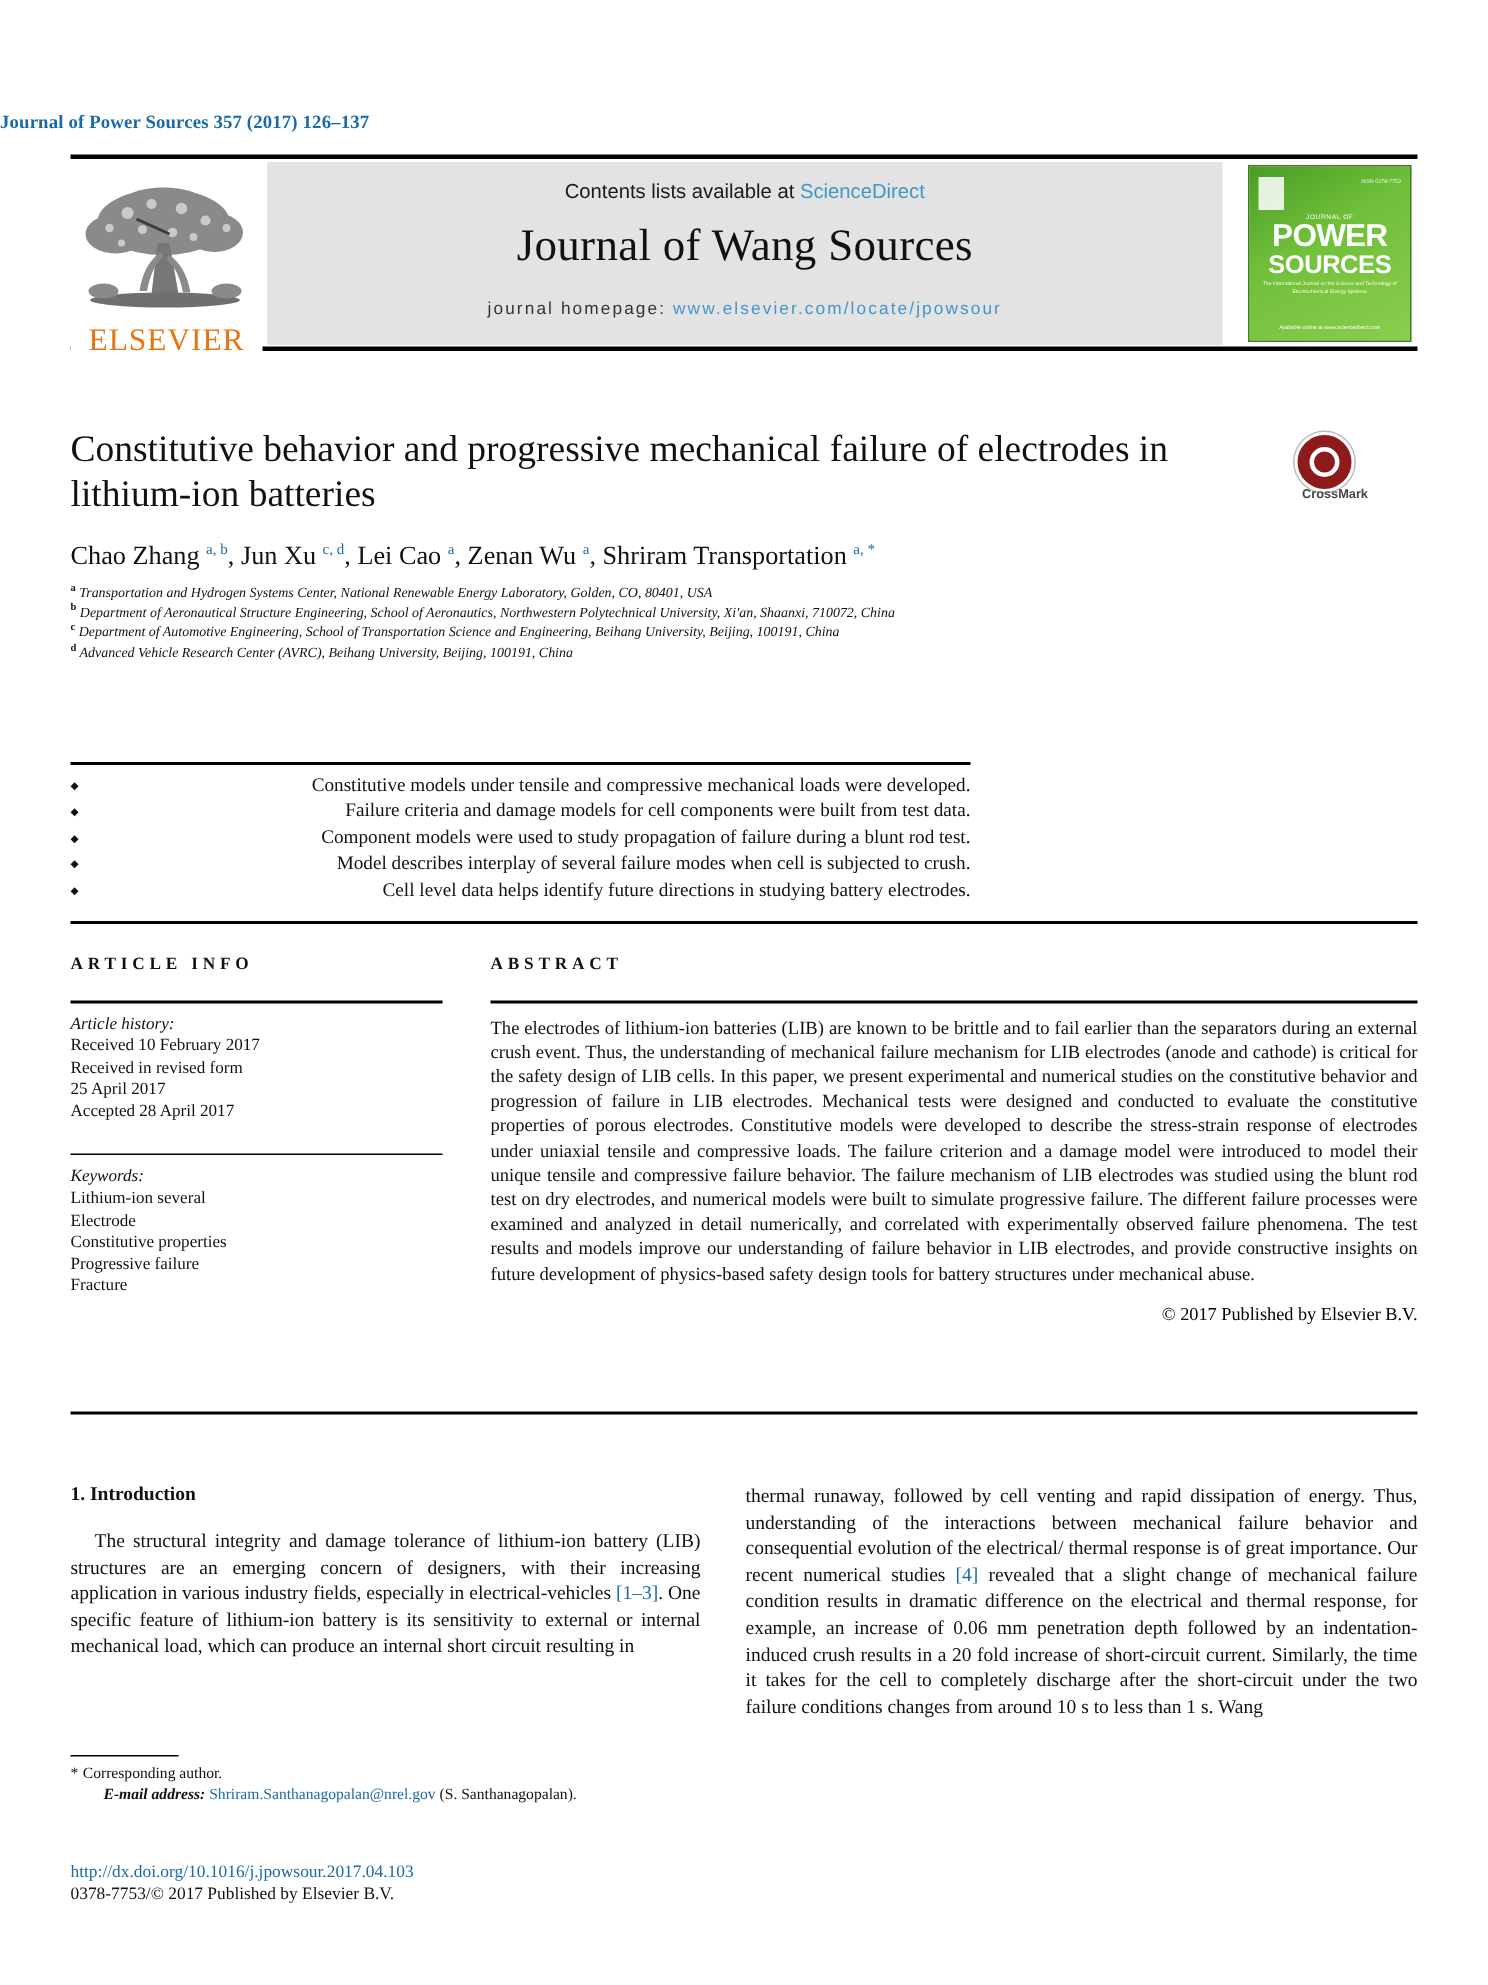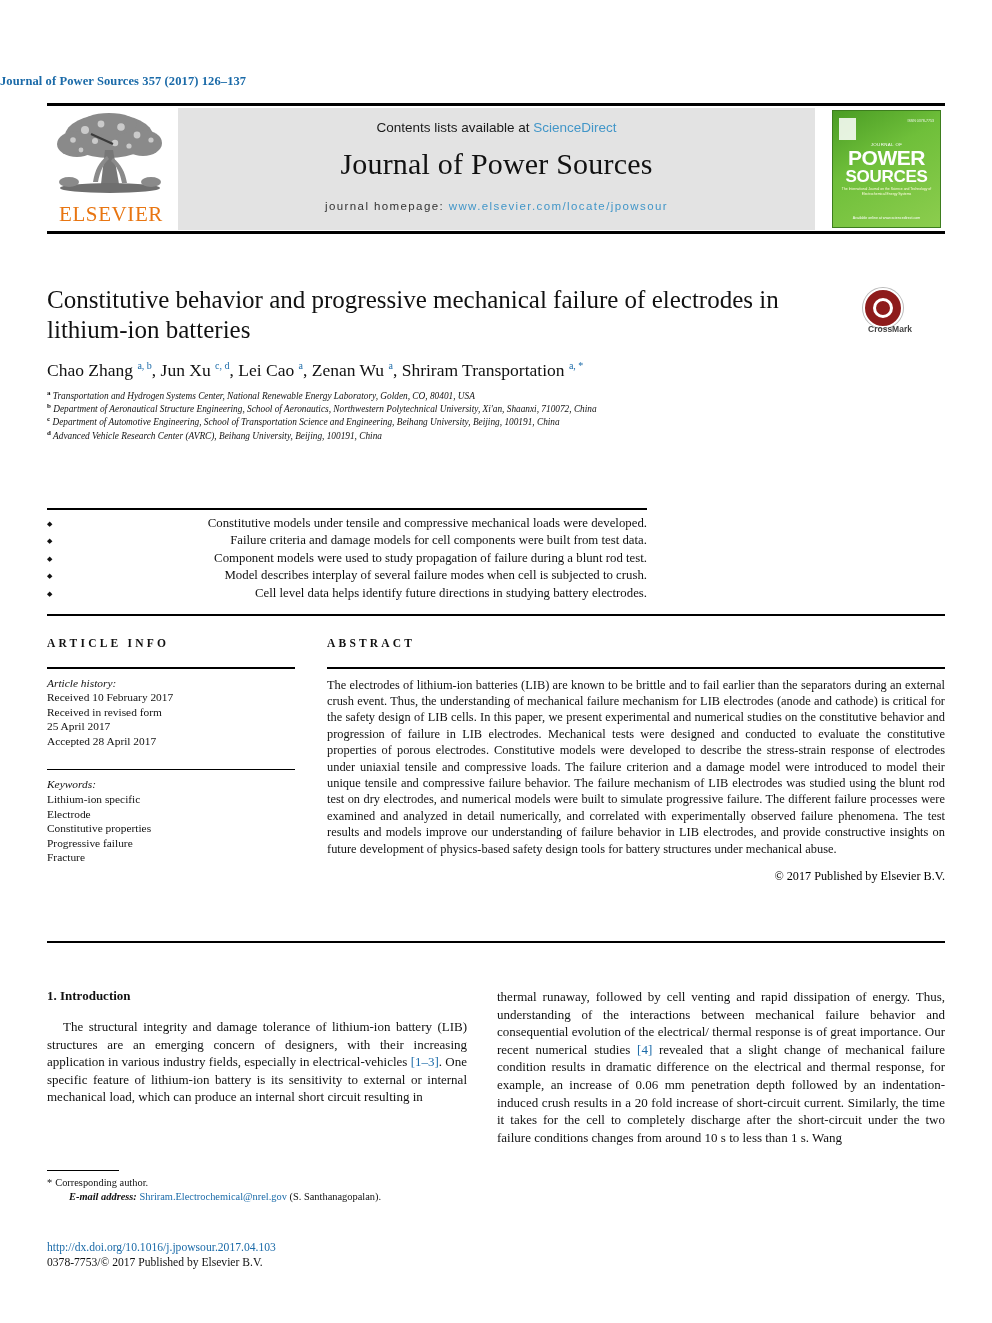--- a/index.html
+++ b/index.html
@@ -52,21 +52,21 @@
   .masthead-rule-bottom {
     position: absolute;
     left: 0; top: 128px;
     width: 898px;
     height: 3px;
     background: #000;
   }
   .elsevier-logo {
     position: absolute;
     left: 0;
-    top: 5px;
+    top: 17px;
     width: 128px;
     height: 122px;
     background: #fff;
     overflow: hidden;
   }
   .elsevier-tree {
     position: absolute;
     left: 4px; top: 2px;
     width: 120px; height: 92px;
   }
@@ -505,21 +505,21 @@
         </g>
         <path d="M40 24 L62 34" stroke="#3b3b3b" stroke-width="2" fill="none"></path>
       </svg>
       <div class="elsevier-word">ELSEVIER</div>
     </div>
 
     <div class="journal-band">
       <div class="contents-line">
         <span>Contents lists available at </span><a href="#">ScienceDirect</a>
       </div>
-      <div class="journal-title-big">Journal of Power Sources</div>
+      <div class="journal-title-big">Journal of Wang Sources</div>
       <div class="homepage-line">
         <span>journal homepage: </span><span class="url">www.elsevier.com/locate/jpowsour</span>
       </div>
     </div>
 
     <div class="cover-thumb">
       <div class="cover-inner">
         <div class="cover-elsevier-mark"></div>
         <div class="cover-issn">ISSN 0378-7753</div>
         <div class="cover-jop">JOURNAL OF</div>
@@ -571,21 +571,21 @@
           <div>Received 10 February 2017</div>
           <div>Received in revised form</div>
           <div>25 April 2017</div>
           <div>Accepted 28 April 2017</div>
         </div>
     </div>
     <div class="kw-rule"></div>
     <div class="keywords">
       <div class="lead">Keywords:</div>
       <div>
-          <div>Lithium-ion specific</div>
+          <div>Lithium-ion several</div>
           <div>Electrode</div>
           <div>Constitutive properties</div>
           <div>Progressive failure</div>
           <div>Fracture</div>
         </div>
     </div>
   </div>
 
   <div class="abstract">
     <div class="sec-label">ABSTRACT</div>
@@ -608,21 +608,21 @@
     </p>
   </div>
 
   <div class="footnote">
     <div class="footnote-rule"></div>
     <div class="footnote-text">
       <span class="star">*</span><span>Corresponding author.</span>
     </div>
     <div class="footnote-text" style="padding-left:22px;">
       <span class="lead">E-mail address:</span>
-      <a href="#">Shriram.Electrochemical@nrel.gov</a>
+      <a href="#">Shriram.Santhanagopalan@nrel.gov</a>
       <span>(S. Santhanagopalan).</span>
     </div>
   </div>
 
   <div class="docfooter">
     <div class="doi-line">http://dx.doi.org/10.1016/j.jpowsour.2017.04.103</div>
     <div class="issn-line">0378-7753/© 2017 Published by Elsevier B.V.</div>
   </div>
 
 </div>

